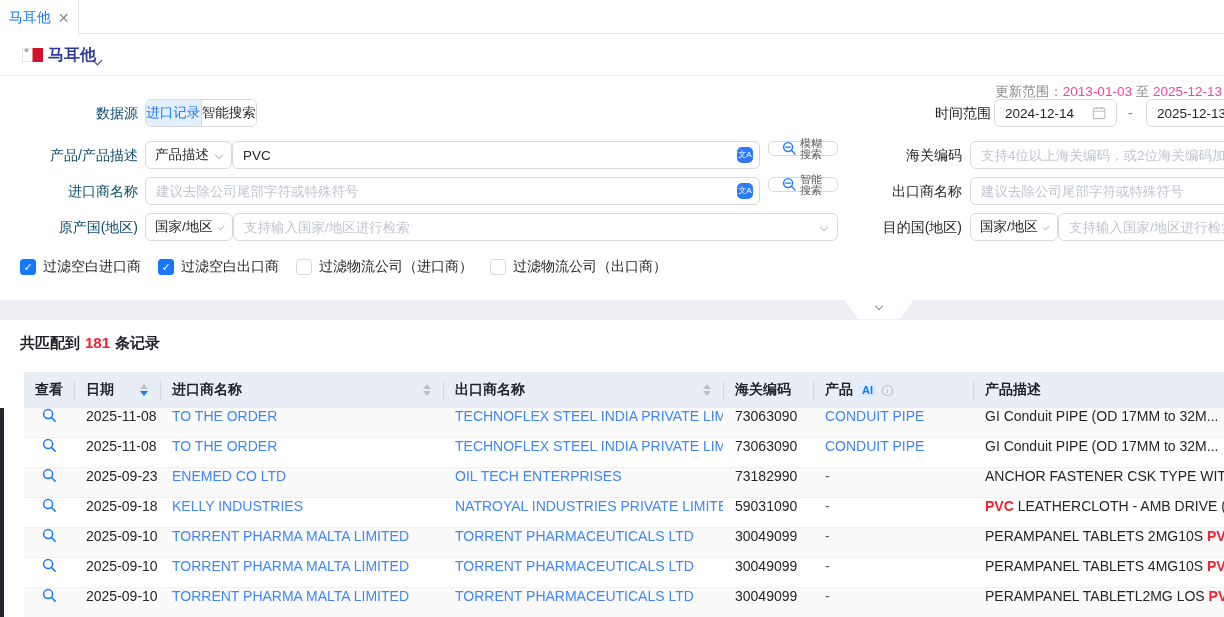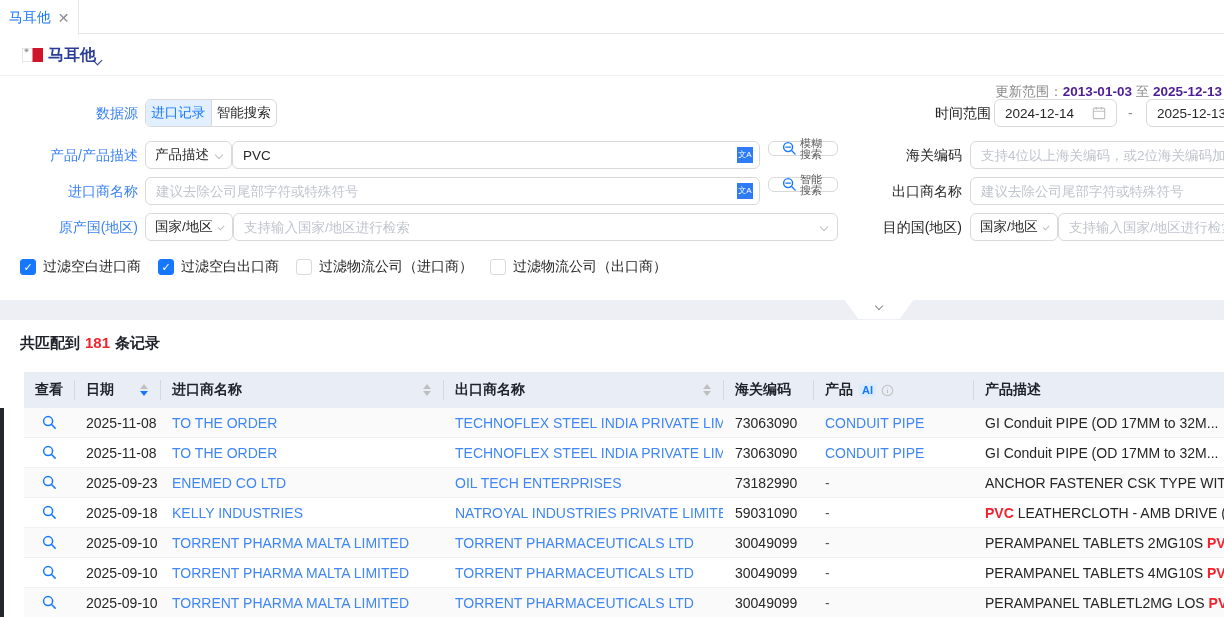--- a/index.html
+++ b/index.html
@@ -18,38 +18,38 @@
 
   
   .country-header { position:absolute; left:0; top:35px; width:1224px; height:41px; border-bottom:1px solid #f0f0f0; background:#fff; }
   .flag { position:absolute; left:22px; top:13px; }
   .country-title { position:absolute; left:48px; top:10px; font-size:16px; font-weight:bold; color:#2b3d98; }
   .country-caret { position:absolute; left:94px; top:16px; }
   .caret-down { display:inline-block; width:7px; height:7px; border-right:1.6px solid currentColor; border-bottom:1.6px solid currentColor; transform:rotate(45deg); }
 
   
   .update-range { position:absolute; right:2px; top:83px; font-size:13.5px; color:#8c8c8c; white-space:nowrap; }
-  .update-range b { color:#4c1d95; font-weight:bold; }
-
-  .flabel { position:absolute; width:138px; left:0; text-align:right; line-height:28px; color:#3b82f6; white-space:nowrap; }
+  .update-range b { color:#ec4899; font-weight:normal; }
+
+  .flabel { position:absolute; width:138px; left:0; text-align:right; line-height:28px; color:#0c4a6e; white-space:nowrap; }
   .flabel-r { position:absolute; width:132px; left:830px; text-align:right; line-height:28px; white-space:nowrap; }
 
   .ctl { position:absolute; height:28px; border:1px solid #d9d9d9; border-radius:6px; background:#fff;
          display:flex; align-items:center; padding:0 10px; overflow:hidden; white-space:nowrap; }
   .ctl input { border:none; outline:none; flex:1; min-width:0; font-family:inherit; font-size:13.5px; color:#262626; background:transparent; padding:0; }
   .ctl input::placeholder { color:#c0c4cc; }
   .sel { justify-content:space-between; padding:0 9px; color:#262626; font-size:13.5px; }
   .sel .caret-down { width:6px; height:6px; color:#bfbfbf; margin-left:6px; }
 
-  .seg { position:absolute; left:145px; top:0; width:132px; height:28px; border:1px solid #d9d9d9; border-radius:6px; display:flex; overflow:hidden; background:#fff; }
+  .seg { position:absolute; left:145px; top:0; width:112px; height:28px; border:1px solid #d9d9d9; border-radius:6px; display:flex; overflow:hidden; background:#fff; }
   .seg-item { flex:1; display:flex; align-items:center; justify-content:center; font-size:13.5px; cursor:pointer; }
   .seg-item.active { background:#e1efff; color:#1677ff; }
   .seg-item + .seg-item { border-left:1px solid #d9d9d9; }
 
-  .trans-icon { width:16px; height:16px; background:#2f7bf5; border-radius:0; color:#fff; font-size:8px; line-height:8px;
+  .trans-icon { width:16px; height:16px; background:#2f7bf5; border-radius:5px; color:#fff; font-size:8px; line-height:8px;
                 display:flex; align-items:center; justify-content:center; flex:none; letter-spacing:0; }
   .search-btn { position:absolute; left:768px; top:0; width:70px; height:15px; border:1px solid #d9d9d9; border-radius:6px; background:#fff;
                 display:flex; align-items:center; justify-content:center; gap:3px; cursor:pointer; }
   .search-btn .btn-txt { width:24px; font-size:11px; line-height:11px; color:#595959; }
 
   .frow { position:absolute; left:0; width:1224px; height:28px; }
 
   .cb-row { position:absolute; left:20px; top:258px; display:flex; align-items:center; gap:17px; }
   .cb-pair { display:flex; align-items:center; gap:7px; cursor:pointer; }
   .cb { width:16px; height:16px; border-radius:3px; border:1px solid #d9d9d9; background:#fff; flex:none;
@@ -62,21 +62,21 @@
   .notch .caret-down { width:6px; height:6px; color:#8c8c8c; margin-top:3px; }
 
   
   .summary { position:absolute; left:20px; top:334px; font-size:15px; font-weight:bold; color:#1f2329; }
   .summary .count { color:#f5222d; margin:0 5px; }
 
   .tbl { position:absolute; left:24px; top:372px; width:1200px; }
   .thead { display:flex; height:36px; background:#e9eef6; font-weight:bold; color:#1f2329; }
   .th { display:flex; align-items:center; padding:0 12px; position:relative; flex:none; }
   .th + .th::before { content:""; position:absolute; left:0; top:8px; bottom:8px; width:1px; background:#d2d9e5; }
-  .tr { display:flex; height:30px; align-items:center; border-bottom:1px solid #f0f0f0; background:#fff; }
+  .tr { display:flex; height:30px; align-items:flex-start; border-bottom:1px solid #f0f0f0; background:#fff; }
   .tr:nth-child(even) { background:#fafafa; }
   .td { padding:0 12px; flex:none; overflow:hidden; white-space:nowrap; }
   .w-view { width:50px; justify-content:center; display:flex; align-items:center; padding:0; }
   .w-date { width:86px; }
   .w-imp  { width:283px; }
   .w-exp  { width:280px; }
   .w-hs   { width:90px; }
   .w-prod { width:160px; }
   .w-desc { flex:1 1 auto; min-width:0; }
   .link { color:#4086f4; cursor:pointer; }

